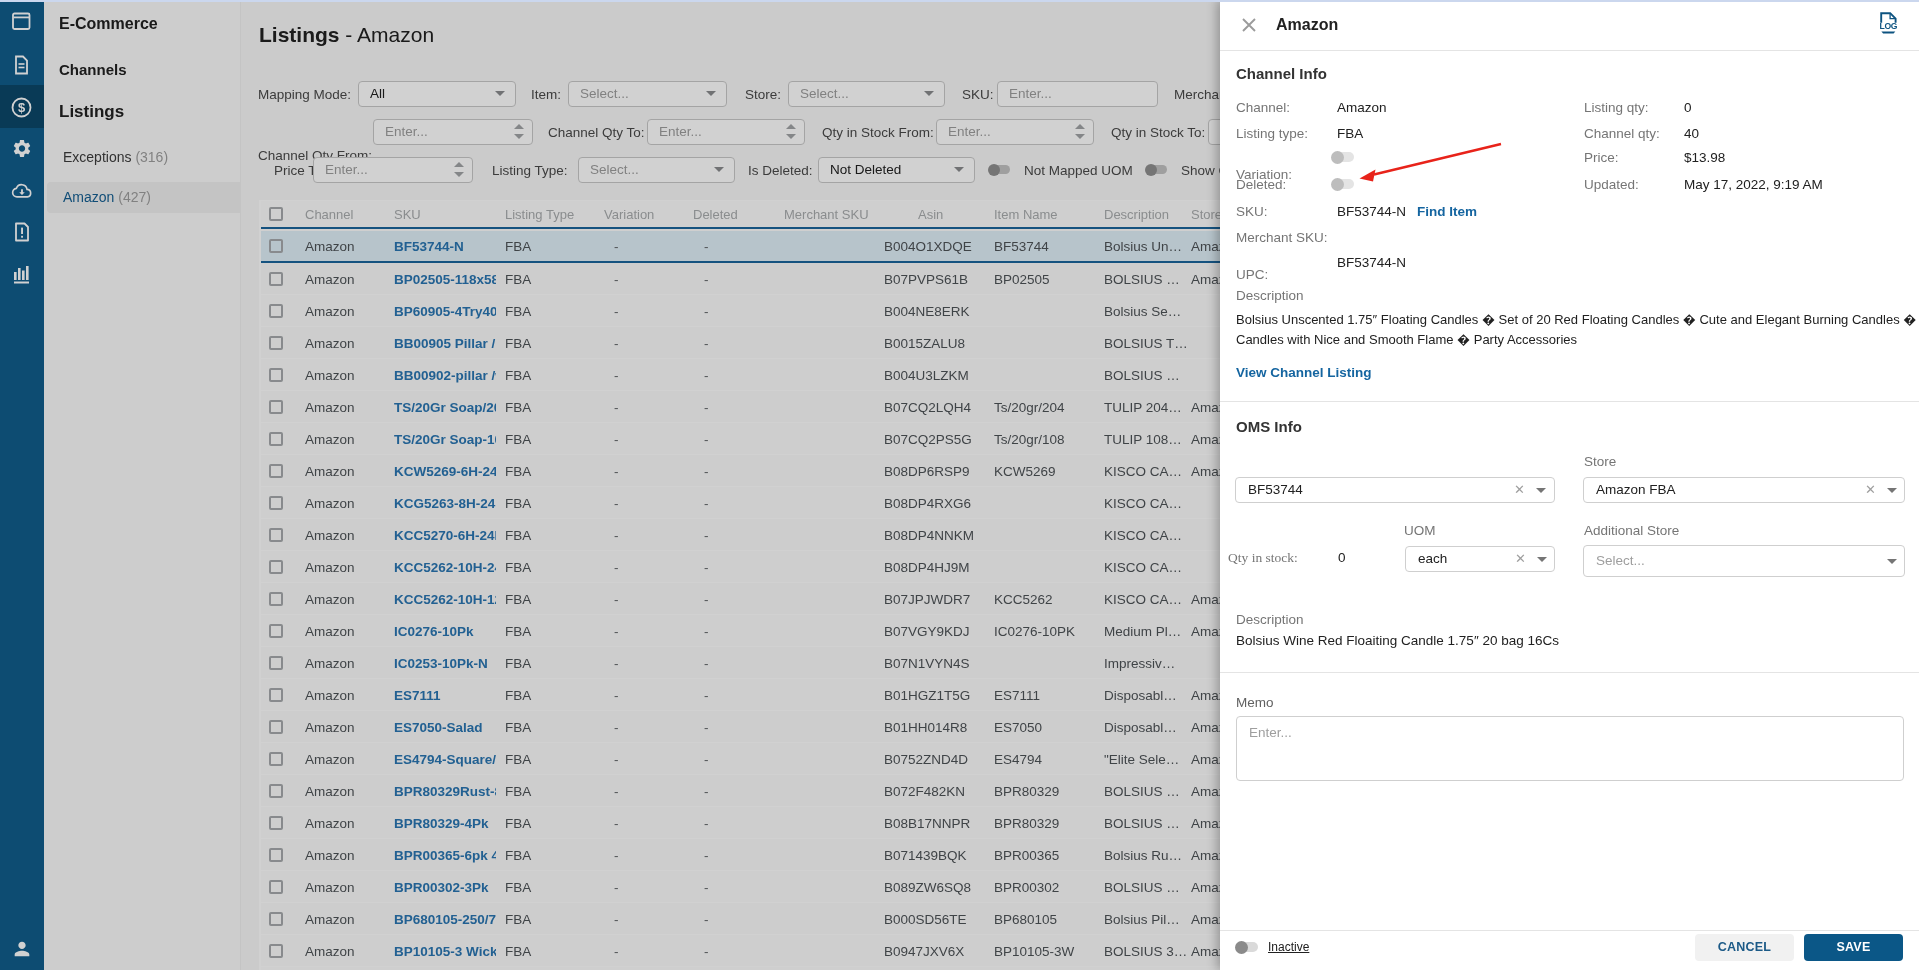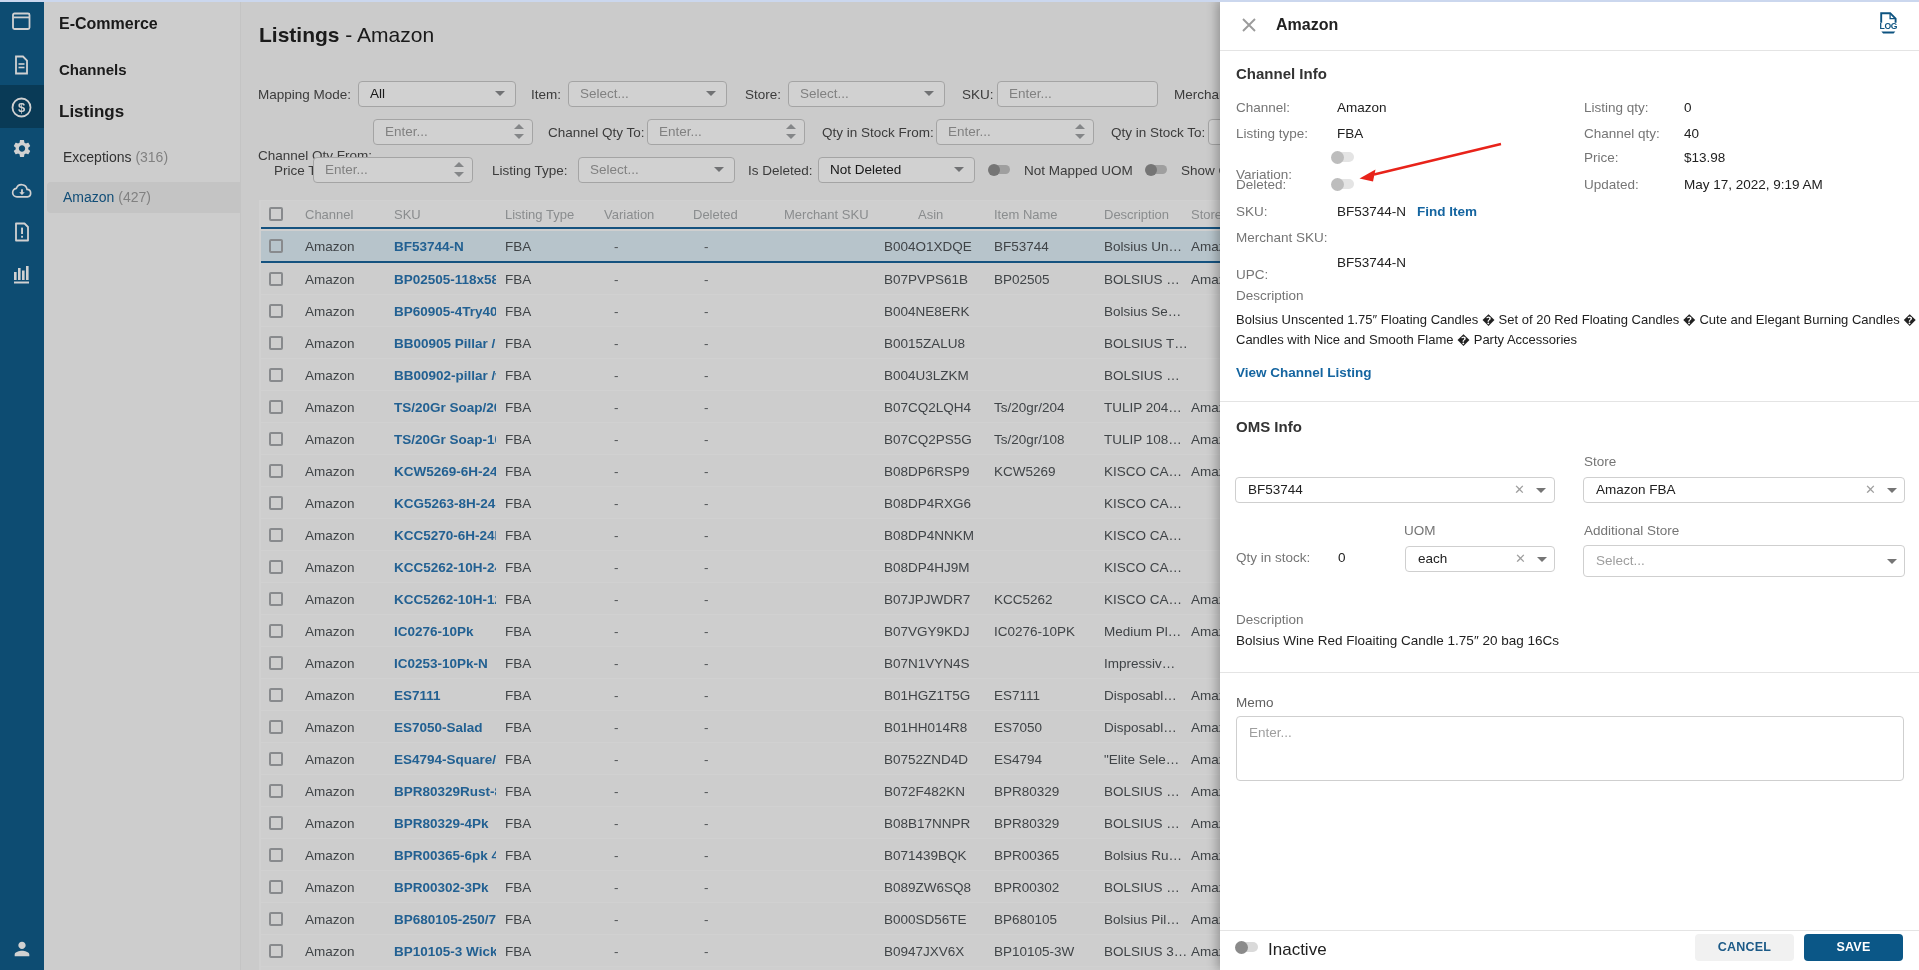--- a/index.html
+++ b/index.html
@@ -526,36 +526,36 @@
   <div class="sech" style="left:16px; top:418px;">OMS Info</div>
 
   <div class="dl" style="left:16px; top:478px;">Mapped Item</div>
   <div class="inp" style="left:15px; top:477px; width:320px;">BF53744
     <span class="xic" style="left:278px; top:0px;">✕</span><i class="dar" style="left:300px; top:10px; position:absolute;"></i></div>
   <div class="dl" style="left:364px; top:454px;">Store</div>
   <div class="inp" style="left:363px; top:477px; width:322px;">Amazon FBA
     <span class="xic" style="left:281px; top:0px;">✕</span><i class="dar" style="left:303px; top:10px; position:absolute;"></i></div>
 
   <div class="dl" style="left:184px; top:523px;">UOM</div>
-  <div class="dl" style="left:16px; top:550px;">Qty in stock:</div>
+  <div class="dl" style="left:8px; top:550px;font-family:Liberation Serif, serif;">Qty in stock:</div>
     <div class="dv" style="left:118px; top:550px;">0</div>
   <div class="inp" style="left:185px; top:546px; width:150px;">each
     <span class="xic" style="left:109px; top:0px;">✕</span><i class="dar" style="left:131px; top:10px; position:absolute;"></i></div>
   <div class="dl" style="left:364px; top:523px;">Additional Store</div>
   <div class="inp" style="left:363px; top:545px; width:322px; height:32px; line-height:30px;"><span class="ph">Select...</span><i class="dar" style="left:303px; top:13px; position:absolute;"></i></div>
 
   <div class="dl" style="left:16px; top:612px;">Description</div>
   <div class="dv" style="left:16px; top:633px;">Bolsius Wine Red Floaiting Candle 1.75″ 20 bag 16Cs</div>
 
   <div class="hr" style="top:672px;"></div>
   <div class="dl" style="left:16px; top:695px; color:#616161;">Memo</div>
   <div id="memo"><span class="ph">Enter...</span></div>
 
   <div class="hr" style="top:930px;"></div>
   <div class="dtg" style="left:16px; top:942px; background:#dadada;">
       <i style="background:#8a8a8a;"></i>
     </div>
-  <div class="dv" style="left:48px; top:940px; font-size:17px;">Inactive</div>
+  <div class="dv" style="left:48px; top:940px; font-size:12px;text-decoration:underline;">Inactive</div>
   <div class="btn" id="cancel">CANCEL</div>
   <div class="btn" id="save">SAVE</div>
 </div>
 
 <div id="topstrip"></div>
 
 </body></html>

